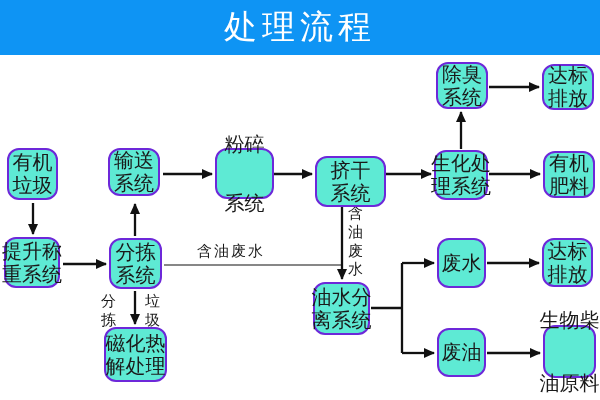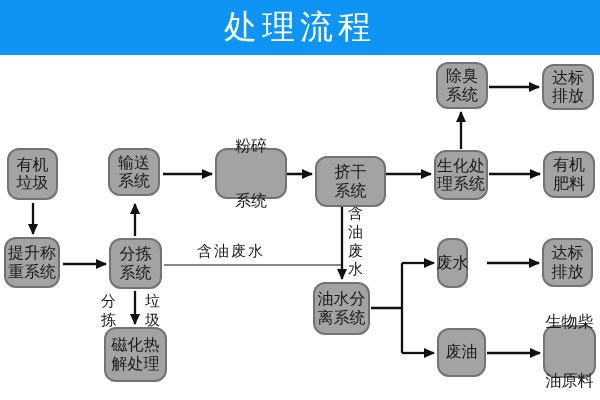--- a/index.html
+++ b/index.html
@@ -9,23 +9,23 @@
   }
   .header{
     position:absolute;left:0;top:0;width:600px;height:55px;background:#0e94f4;
     display:flex;align-items:center;justify-content:center;
   }
   .header-title{
     color:#ffffff;font-size:33px;letter-spacing:5px;font-weight:500;
   }
   svg.edges{position:absolute;left:0;top:0;width:600px;height:400px;}
   .node{
-    position:absolute;background:#a3a3a3;border:2px solid #737373;border-radius:12px;
+    position:absolute;background:#5eead4;border:2px solid #6d28d9;border-radius:12px;
     display:flex;flex-direction:column;align-items:center;justify-content:center;
-    font-size:16px;line-height:1.14;color:#1a1a1a;text-align:center;
+    font-size:20px;line-height:1.14;color:#1a1a1a;text-align:center;
     box-sizing:border-box;white-space:nowrap;z-index:2;
   }
   .hlabel{
     position:absolute;font-size:15px;color:#1a1a1a;letter-spacing:2px;z-index:1;
   }
   .vlabel{
     position:absolute;width:17px;font-size:15px;line-height:1.25;color:#1a1a1a;
     word-break:break-all;text-align:center;z-index:1;
   }
 </style>
@@ -83,21 +83,21 @@
     <span>系统</span>
   </div>
   <div class="node" style="left:109px;top:238px;width:53px;height:51px;">
     <span>分拣</span>
     <span>系统</span>
   </div>
   <div class="node" style="left:104px;top:327px;width:63px;height:55px;">
     <span>磁化热</span>
     <span>解处理</span>
   </div>
-  <div class="node" style="left:215px;top:148px;width:72px;height:51px;gap:36px;">
+  <div class="node" style="left:215px;top:148px;width:59px;height:51px;gap:36px;">
     <span>粉碎</span>
     <span>系统</span>
   </div>
   <div class="node" style="left:315px;top:156px;width:71px;height:51px;">
     <span>挤干</span>
     <span>系统</span>
   </div>
   <div class="node" style="left:313px;top:282px;width:57px;height:53px;">
     <span>油水分</span>
     <span>离系统</span>
@@ -111,21 +111,21 @@
     <span>系统</span>
   </div>
   <div class="node" style="left:542px;top:64px;width:52px;height:46px;">
     <span>达标</span>
     <span>排放</span>
   </div>
   <div class="node" style="left:543px;top:151px;width:52px;height:47px;">
     <span>有机</span>
     <span>肥料</span>
   </div>
-  <div class="node" style="left:437px;top:238px;width:31px;height:50px;">
+  <div class="node" style="left:437px;top:238px;width:49px;height:50px;">
     <span>废水</span>
     <span></span>
   </div>
   <div class="node" style="left:542px;top:238px;width:51px;height:49px;">
     <span>达标</span>
     <span>排放</span>
   </div>
   <div class="node" style="left:437px;top:328px;width:49px;height:49px;">
     <span>废油</span>
     <span></span>

